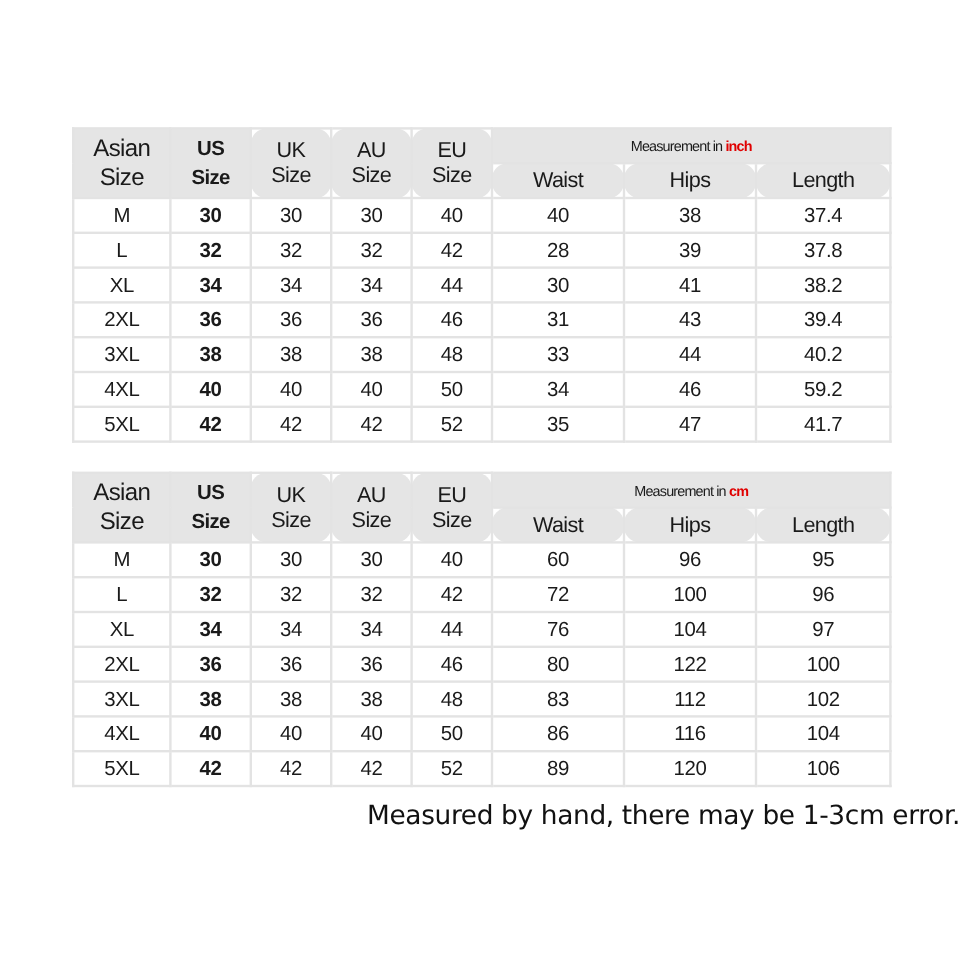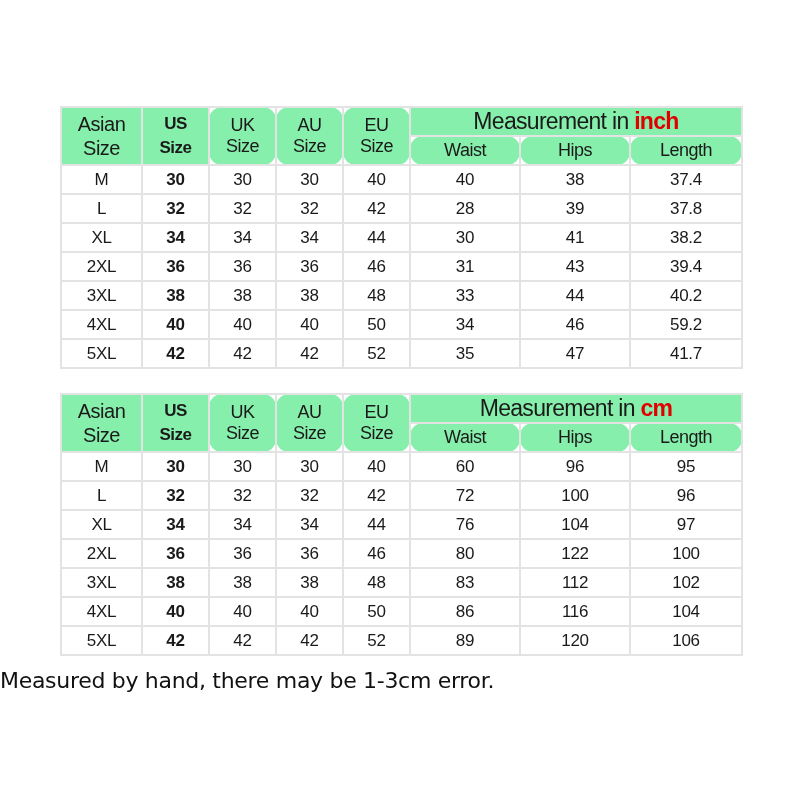--- a/index.html
+++ b/index.html
@@ -7,31 +7,31 @@
          font-family: "Liberation Sans", sans-serif; color: #1a1a1a; }
   table.size-table {
     position: absolute; left: 60px; width: 681px;
     border-collapse: collapse; table-layout: fixed;
     font-family: "Liberation Sans", sans-serif;
   }
   table.size-table td, table.size-table th {
     border: 2px solid #e3e3e3; text-align: center; padding: 0;
     font-weight: normal; color: #1a1a1a;
   }
-  table.size-table thead th { background: #86efac; }
+  table.size-table thead th { background: #e5e5e5; }
   .hdr-main { font-size: 20px; line-height: 24px; letter-spacing: -0.5px; }
   .hdr-main.us { font-weight: bold; font-size: 17px; margin-top: 24px; }
   .hdr-sub { font-size: 18px; letter-spacing: -0.5px; border-radius: 13px; }
-  .hdr-meas { font-size: 23px; letter-spacing: -0.7px; height: 27px; }
+  .hdr-meas { font-size: 12px; letter-spacing: -0.7px; height: 27px; }
   .unit { color: #e00000; font-weight: bold; }
   tbody td { font-size: 17px; height: 27px; letter-spacing: -0.3px; }
   tbody td.us { font-weight: bold; }
   #t1 { top: 106px; }
   #t2 { top: 393px; }
-  .note { position: absolute; left: 0; width: 800px; top: 668px; text-align: left;
+  .note { position: absolute; left: 0; width: 800px; top: 668px; text-align: right;
           font-family: "DejaVu Sans", sans-serif; font-size: 22px; color: #111; letter-spacing: -0.3px; }
 </style>
 </head>
 <body>
 
 <table class="size-table" id="t1">
   <colgroup>
     <col style="width:81px">
       <col style="width:67px">
       <col style="width:67px">

